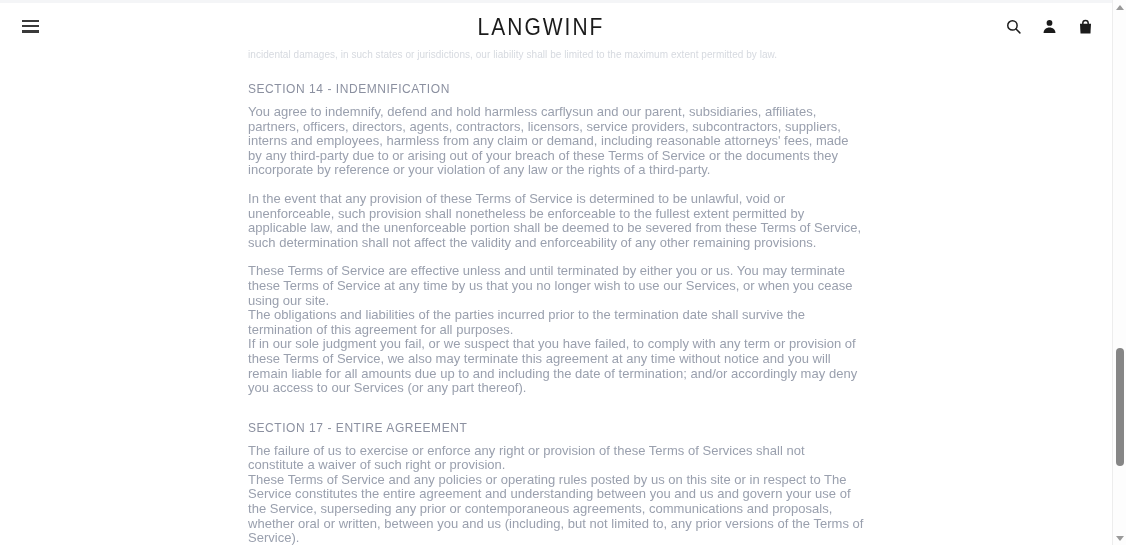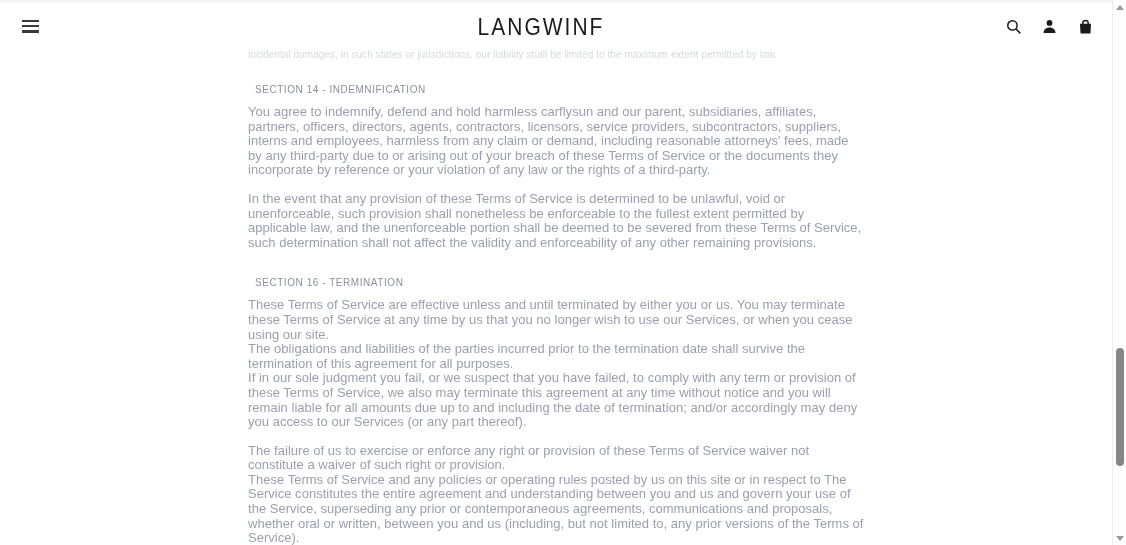--- a/index.html
+++ b/index.html
@@ -126,25 +126,25 @@
     line-height: 12px;
     color: #cfd3da;
     letter-spacing: 0.05px;
     margin: 0 0 10px 0;
     white-space: nowrap;
     overflow: hidden;
     opacity: .85;
   }
 
   h2.section-heading {
-    font-size: 10px;
+    font-size: 12px;
     font-weight: 400;
     letter-spacing: 0.55px;
     color: #8b90a0;
-    margin: 7px;
+    margin: 0;
     padding: 12px 0 0 0;
     text-transform: uppercase;
     line-height: 13px;
   }
 
   p.section-body {
     font-size: 13px;
     line-height: 14.6px;
     color: #9aa0ae;
     margin: 9px 0 0 0;
@@ -248,28 +248,28 @@
       <section class="block">
         <h2 class="section-heading">SECTION 14 - INDEMNIFICATION</h2>
         <p class="section-body">You agree to indemnify, defend and hold harmless carflysun and our parent, subsidiaries, affiliates, partners, officers, directors, agents, contractors, licensors, service providers, subcontractors, suppliers, interns and employees, harmless from any claim or demand, including reasonable attorneys' fees, made by any third-party due to or arising out of your breach of these Terms of Service or the documents they incorporate by reference or your violation of any law or the rights of a third-party.</p>
       </section>
 
       <section class="block">
         <p class="section-body">In the event that any provision of these Terms of Service is determined to be unlawful, void or unenforceable, such provision shall nonetheless be enforceable to the fullest extent permitted by applicable law, and the unenforceable portion shall be deemed to be severed from these Terms of Service, such determination shall not affect the validity and enforceability of any other remaining provisions.</p>
       </section>
 
       <section class="block">
-        <h2 class="section-heading">SECTION 16 - TERMINATION</h2>
         <p class="section-body">These Terms of Service are effective unless and until terminated by either you or us. You may terminate these Terms of Service at any time by us that you no longer wish to use our Services, or when you cease using our site.</p>
         <p class="section-body">The obligations and liabilities of the parties incurred prior to the termination date shall survive the termination of this agreement for all purposes.</p>
         <p class="section-body">If in our sole judgment you fail, or we suspect that you have failed, to comply with any term or provision of these Terms of Service, we also may terminate this agreement at any time without notice and you will remain liable for all amounts due up to and including the date of termination; and/or accordingly may deny you access to our Services (or any part thereof).</p>
       </section>
 
       <section class="block">
-        <p class="section-body">The failure of us to exercise or enforce any right or provision of these Terms of Service waiver not constitute a waiver of such right or provision.</p>
+        <h2 class="section-heading">SECTION 17 - ENTIRE AGREEMENT</h2>
+        <p class="section-body">The failure of us to exercise or enforce any right or provision of these Terms of Services shall not constitute a waiver of such right or provision.</p>
         <p class="section-body">These Terms of Service and any policies or operating rules posted by us on this site or in respect to The Service constitutes the entire agreement and understanding between you and us and govern your use of the Service, superseding any prior or contemporaneous agreements, communications and proposals, whether oral or written, between you and us (including, but not limited to, any prior versions of the Terms of Service).</p>
       </section>
 
       <section class="block">
         <h2 class="section-heading">SECTION 18 - GOVERNING LAW</h2>
 
       </section>
 
     </div>
   </main>

